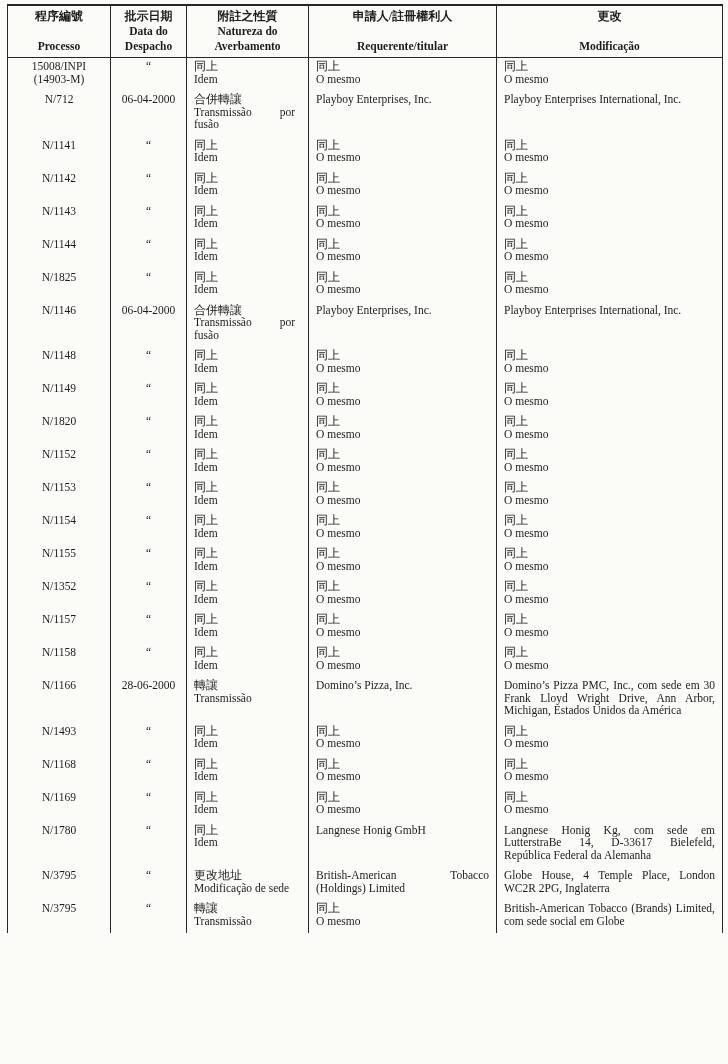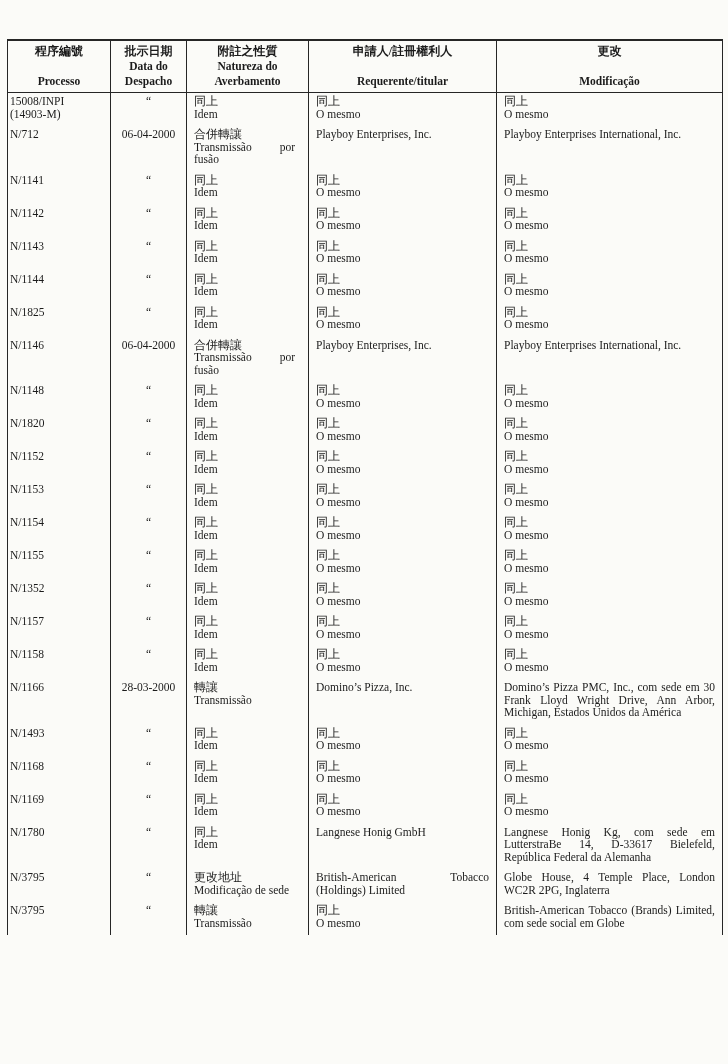--- a/index.html
+++ b/index.html
@@ -6,22 +6,21 @@
     margin: 0;
     padding: 0;
     width: 728px;
     height: 1064px;
     overflow: hidden;
     background: #fbfbf8;
     font-family: "Liberation Serif", "DejaVu Serif", serif;
     color: #1b1b1b;
   }
   .page {
-    padding: 23px 6px 0 7px;
-    margin-top: 16px;
+    padding: 4px 6px 0 7px;
   }
   table.tbl {
     border-collapse: collapse;
     table-layout: fixed;
     width: 715px;
   }
   col.c0 { width: 103px; }
   col.c1 { width: 76px; }
   col.c2 { width: 122px; }
   col.c3 { width: 188px; }
@@ -44,21 +43,21 @@
     height: 15px;
     line-height: 15px;
     white-space: nowrap;
   }
   tbody td {
     vertical-align: top;
     padding: 2px 7px 6px;
     font-size: 11.5px;
     line-height: 12.5px;
   }
-  td.col-processo { text-align: left; padding-left: 2px; padding-right: 2px; }
+  td.col-processo { text-align: center; padding-left: 2px; padding-right: 2px; }
   td.col-despacho { text-align: center; }
   td.col-natureza { padding-right: 13px; }
   td.col-natureza .seg,
   td.col-requerente .seg,
   td.col-modificacao .seg {
     text-align: justify;
   }
   .seg { min-height: 12.5px; }
   .zh { font-size: 12px; }
 </style>
@@ -276,20 +275,40 @@
             <div class="seg zh">同上</div>
             <div class="seg">O mesmo</div>
           </td>
           <td class="col-modificacao">
             <div class="seg zh">同上</div>
             <div class="seg">O mesmo</div>
           </td>
         </tr>
         <tr>
           <td class="col-processo">
+            <div class="seg">N/1149</div>
+          </td>
+          <td class="col-despacho">
+            <div class="seg">“</div>
+          </td>
+          <td class="col-natureza">
+            <div class="seg zh">同上</div>
+            <div class="seg">Idem</div>
+          </td>
+          <td class="col-requerente">
+            <div class="seg zh">同上</div>
+            <div class="seg">O mesmo</div>
+          </td>
+          <td class="col-modificacao">
+            <div class="seg zh">同上</div>
+            <div class="seg">O mesmo</div>
+          </td>
+        </tr>
+        <tr>
+          <td class="col-processo">
             <div class="seg">N/1820</div>
           </td>
           <td class="col-despacho">
             <div class="seg">“</div>
           </td>
           <td class="col-natureza">
             <div class="seg zh">同上</div>
             <div class="seg">Idem</div>
           </td>
           <td class="col-requerente">
@@ -439,21 +458,21 @@
           <td class="col-modificacao">
             <div class="seg zh">同上</div>
             <div class="seg">O mesmo</div>
           </td>
         </tr>
         <tr>
           <td class="col-processo">
             <div class="seg">N/1166</div>
           </td>
           <td class="col-despacho">
-            <div class="seg">28-03-2000</div>
+            <div class="seg">28-06-2000</div>
           </td>
           <td class="col-natureza">
             <div class="seg zh">轉讓</div>
             <div class="seg">Transmissão</div>
           </td>
           <td class="col-requerente">
             <div class="seg">Domino’s Pizza, Inc.</div>
           </td>
           <td class="col-modificacao">
             <div class="seg">Domino’s Pizza PMC, Inc., com sede em 30 Frank Lloyd Wright Drive, Ann Arbor, Michigan, Estados Unidos da América</div>

